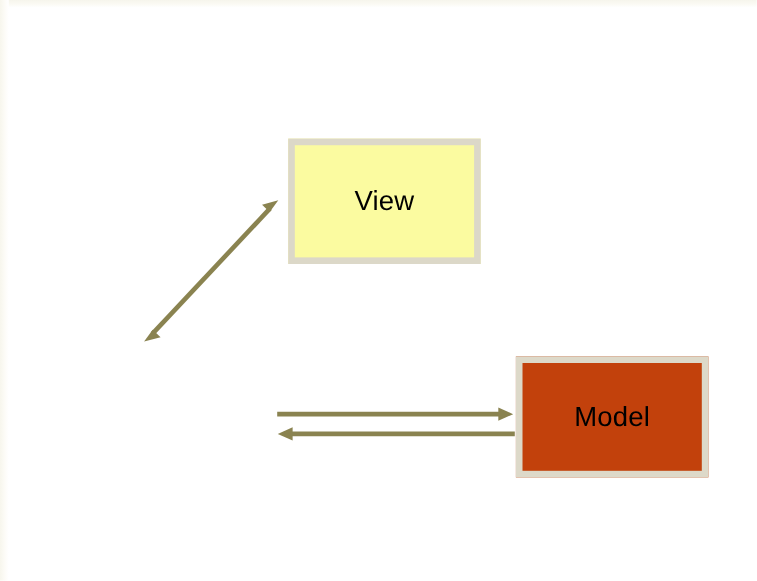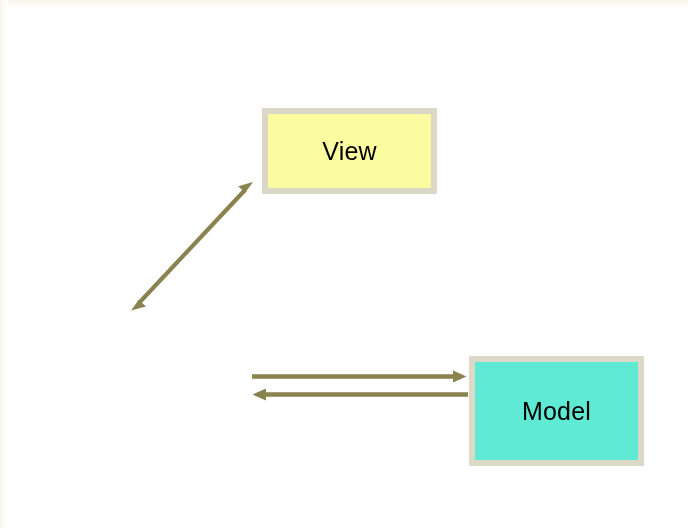--- a/index.html
+++ b/index.html
@@ -54,23 +54,23 @@
     font-family: "Liberation Sans", sans-serif;
     font-weight: 400;
     letter-spacing: 0.2px;
     line-height: 1;
     white-space: nowrap;
     user-select: none;
   }
 
   #node-view {
     left: 262px;
-    top: 108px;
+    top: 126px;
     width: 175px;
-    height: 86px;
+    height: 114px;
   }
   #node-viewmodel {
     left: 59px;
     top: 324px;
     width: 184px;
     height: 110px;
   }
   #node-model {
     left: 469px;
     top: 324px;
@@ -125,17 +125,17 @@
 
   <div class="conn-hit" id="hit-view-viewmodel"></div>
   <div class="conn-hit" id="hit-viewmodel-model"></div>
   <div class="conn-hit" id="hit-model-viewmodel"></div>
 
   <div class="node" id="node-view" style="background-color: rgb(251, 251, 160); border-color: rgb(220, 216, 200);">
     <span class="node-label" style="color: rgb(0, 0, 0);">View</span>
   </div>
 
 
-  <div class="node" id="node-model" style="background-color: #5eead4; border-color: rgb(221, 217, 201); margin-top: 32px;">
+  <div class="node" id="node-model" style="background-color: #c2410c; border-color: rgb(221, 217, 201);">
     <span class="node-label" style="color: rgb(0, 0, 0);">Model</span>
   </div>
 
 </div>
 
 </body></html>

